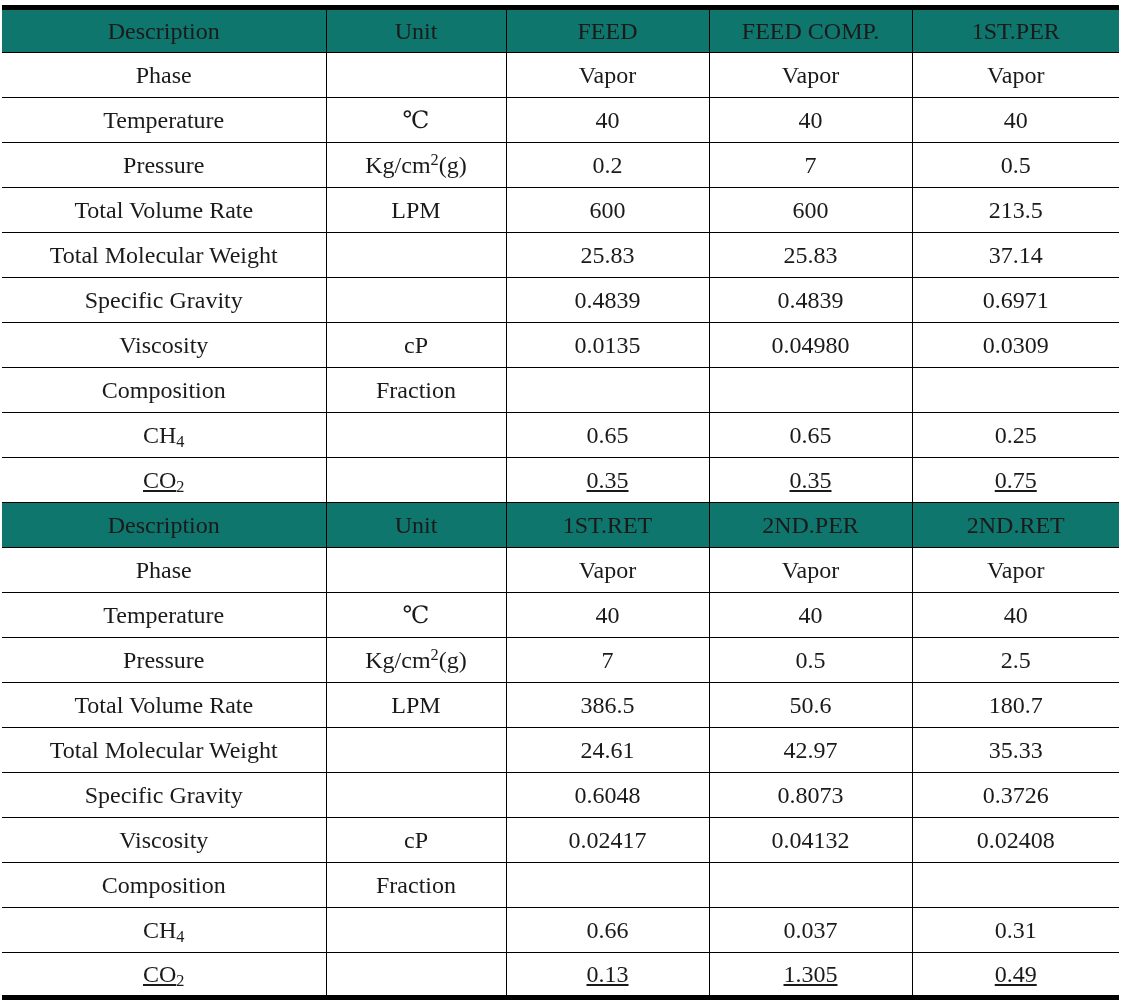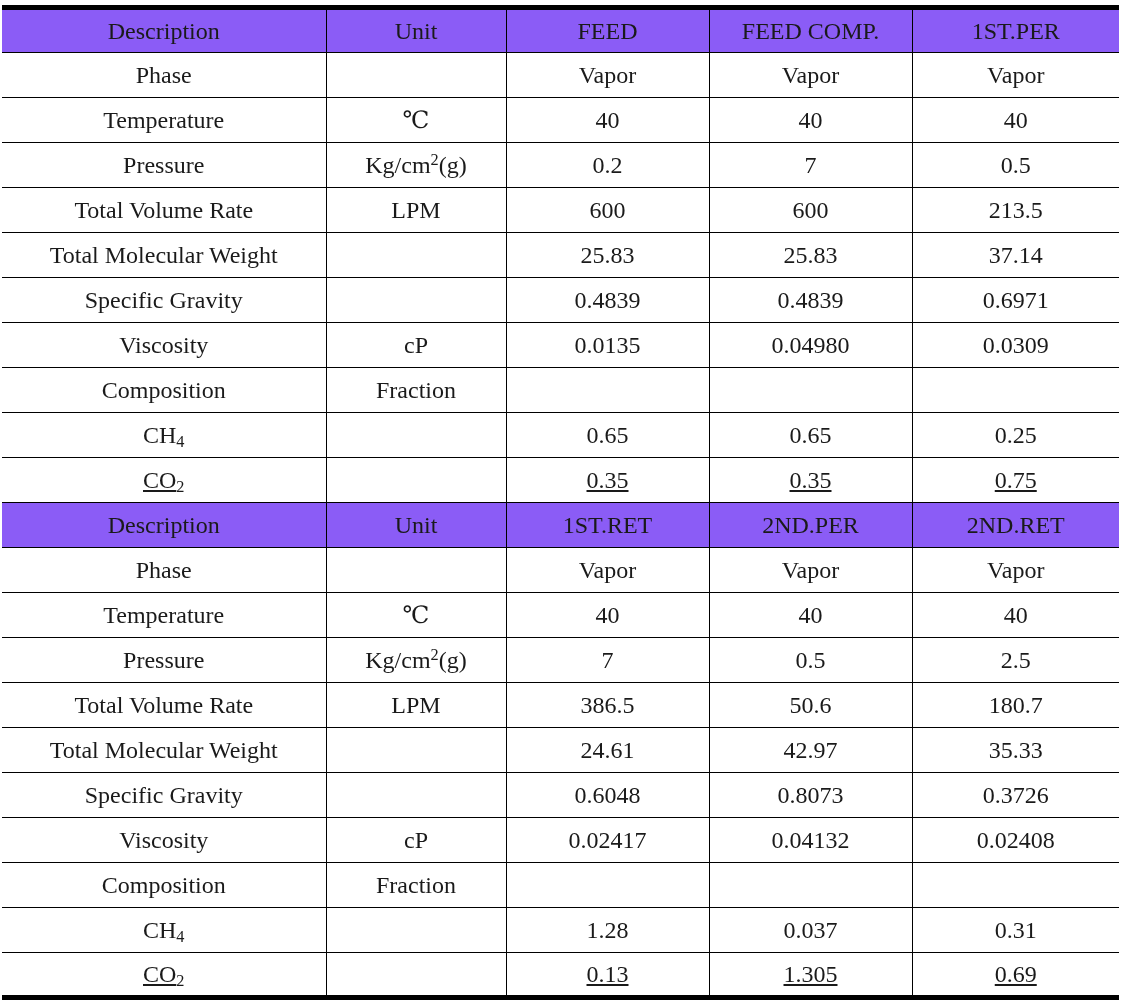--- a/index.html
+++ b/index.html
@@ -49,21 +49,21 @@
     padding: 0 4px;
     box-sizing: border-box;
     white-space: nowrap;
     overflow: hidden;
   }
   table.stream-table td:last-child,
   table.stream-table th:last-child {
     border-right: none;
   }
   table.stream-table tr.header-row th {
-    background: #8b5cf6;
+    background: #0f766e;
   }
   table.stream-table tr.last-of-block td {
     border-bottom: 1.6px solid #000000;
     text-decoration: underline;
   }
   table.stream-table tr:last-child td {
     border-bottom: none;
   }
   sub {
     font-size: 0.68em;
@@ -228,26 +228,26 @@
         <tr>
           <td>Composition</td>
           <td>Fraction</td>
           <td class="cell-empty"></td>
           <td class="cell-empty"></td>
           <td class="cell-empty"></td>
         </tr>
         <tr>
           <td>CH<sub>4</sub></td>
           <td></td>
-          <td>1.28</td>
+          <td>0.66</td>
           <td>0.037</td>
           <td>0.31</td>
         </tr>
         <tr class="last-of-block">
           <td>CO<sub>2</sub></td>
           <td></td>
           <td>0.13</td>
           <td>1.305</td>
-          <td>0.69</td>
+          <td>0.49</td>
         </tr>
       </tbody>
   </table>
 </div>
 
 </body></html>

